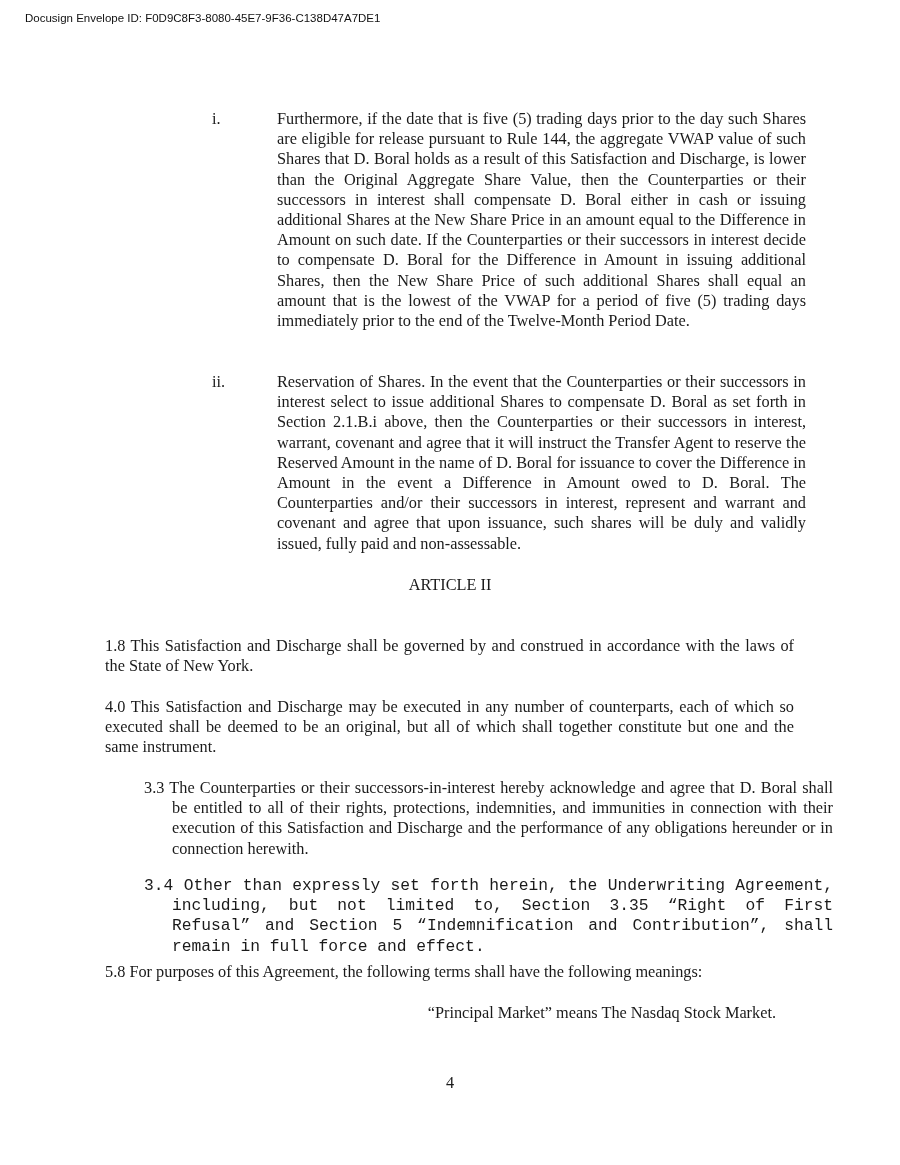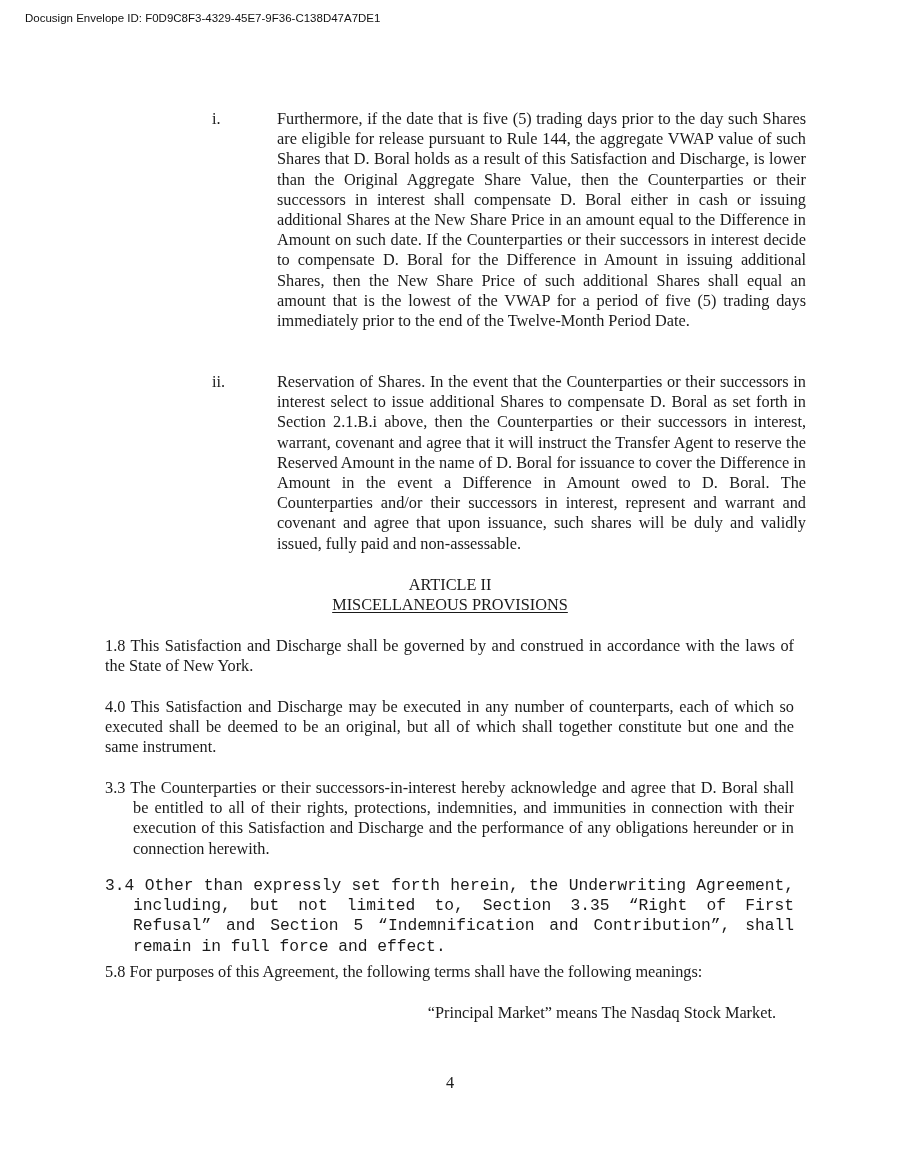--- a/index.html
+++ b/index.html
@@ -60,54 +60,54 @@
     .article .subtitle { text-decoration: underline; text-underline-offset: 2px; }
     .para {
       position: absolute;
       left: 105px;
       width: 689px;
     }
     .para.hanging {
       padding-left: 28px;
       text-indent: -28px;
       width: 661px;
+      margin-left: 39px;
     }
     .definition {
       position: absolute;
       left: 115px;
       width: 661px;
       text-align: right;
     }
     .page-number {
       position: absolute;
       left: 0;
       width: 900px;
       text-align: center;
     }
   </style>
 </head>
 <body>
 
-<div class="envelope-id">Docusign Envelope ID: F0D9C8F3-4329-45E7-9F36-C138D47A7DE1</div>
+<div class="envelope-id">Docusign Envelope ID: F0D9C8F3-8080-45E7-9F36-C138D47A7DE1</div>
 
 <div class="doc">
 
   <div class="subitem" style="top:109px;">
     <span class="num">i.</span>
     <div class="body justify">Furthermore, if the date that is five (5) trading days prior to the day such Shares are eligible for release pursuant to Rule 144,  the aggregate VWAP value of such Shares that D. Boral holds as a result of this Satisfaction and Discharge, is lower than the Original Aggregate Share Value, then the Counterparties or their successors in interest shall compensate D. Boral either in cash or issuing additional Shares at the New Share Price in an amount equal to the Difference in Amount on such date. If the Counterparties or their successors in interest decide to compensate D. Boral for the Difference in Amount in issuing additional Shares, then the New Share Price of such additional Shares shall equal an amount that is the lowest of the VWAP for a period of five (5) trading days immediately prior to the end of the Twelve-Month Period Date.</div>
   </div>
 
   <div class="subitem" style="top:372px;">
     <span class="num">ii.</span>
     <div class="body justify"><span class="u">Reservation of Shares</span><span>. In the event that the Counterparties or their successors in interest select to issue additional Shares to compensate D. Boral as set forth in Section 2.1.B.i above, then the Counterparties or their successors in interest, warrant, covenant and agree that it will instruct the Transfer Agent to reserve the Reserved Amount in the name of D. Boral for issuance to cover the Difference in Amount in the event a Difference in Amount owed to D. Boral. The Counterparties and/or their successors in interest, represent and warrant and covenant and agree that upon issuance, such shares will be duly and validly issued, fully paid and non-assessable.</span></div>
   </div>
 
   <div class="article" style="top:575px;">
     <span class="title">ARTICLE II</span>
-    <span class="subtitle">MISCELLANEOUS PROVISIONS</span>
   </div>
 
   <div class="para justify" style="top:636px;">1.8 This Satisfaction and Discharge shall be governed by and construed in accordance with the laws of the State of New York.</div>
 
   <div class="para justify" style="top:697px;">4.0 This Satisfaction and Discharge may be executed in any number of counterparts, each of which so executed shall be deemed to be an original, but all of which shall together constitute but one and the same instrument.</div>
 
   <div class="para hanging justify" style="top:778px;">3.3 The Counterparties or their successors-in-interest hereby acknowledge and agree that D. Boral shall be entitled to all of their rights, protections, indemnities, and immunities in connection with their execution of this Satisfaction and Discharge and the performance of any obligations hereunder or in connection herewith.</div>
 
   <div class="para hanging justify" style="top:876px;font-family:Liberation Mono, monospace;">3.4 Other than expressly set forth herein, the Underwriting Agreement, including, but not limited to, Section 3.35 “Right of First Refusal” and Section 5 “Indemnification and Contribution”, shall remain in full force and effect.</div>
 

